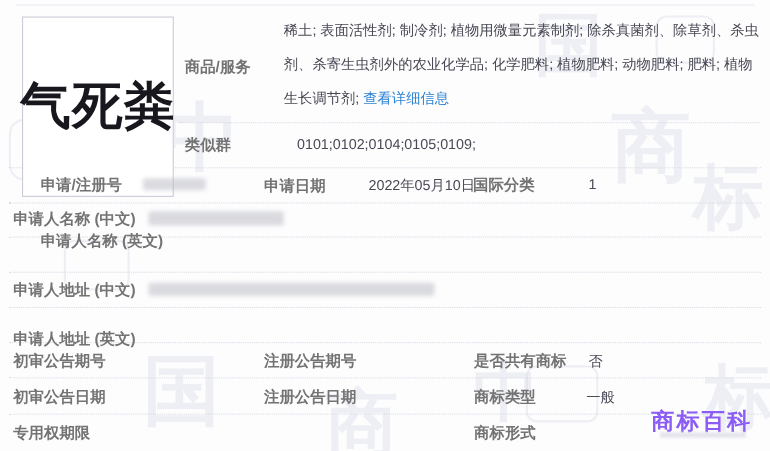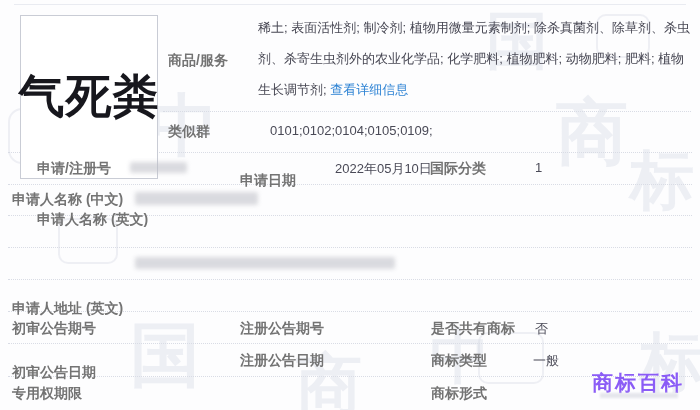--- a/index.html
+++ b/index.html
@@ -107,52 +107,53 @@
 
   <div class="sep" style="left:163px; top:111px; width:528px;"></div>
 
   <div class="label" style="left:168px; top:123px;">类似群</div>
   <div class="value" style="left:270px; top:123px;">0101;0102;0104;0105;0109;</div>
 
   <div class="sep" style="left:8px; top:152px; width:684px;"></div>
 
   <div class="label" style="left:4px; top:160px;margin-left:33px;">申请/注册号</div>
   <div class="blur-bar" style="left:130px; top:162px; width:57px; height:11px;"></div>
-  <div class="label" style="left:240px; top:172px;">申请日期</div>
+  <div class="label" style="left:240px; top:161px;">申请日期</div>
   <div class="value" style="left:335px; top:160px;">2022年05月10日</div>
   <div class="label" style="left:430px; top:160px;">国际分类</div>
   <div class="value" style="left:535px; top:160px;">1</div>
 
   <div class="sep" style="left:8px; top:184px; width:684px;"></div>
 
   <div class="label" style="left:12px; top:191px;">申请人名称 (中文)</div>
   <div class="blur-bar" style="left:135px; top:192px; width:123px; height:13px;"></div>
 
   <div class="sep" style="left:8px; top:215px; width:684px;"></div>
 
   <div class="label" style="left:12px; top:211px;padding-left:25px;">申请人名称 (英文)</div>
 
   <div class="sep" style="left:8px; top:247px; width:684px;"></div>
 
+  <div class="label" style="left:12px; top:255px;">申请人地址 (中文)</div>
   <div class="blur-bar" style="left:135px; top:257px; width:260px; height:12px;"></div>
 
   <div class="sep" style="left:8px; top:279px; width:684px;"></div>
 
   <div class="label" style="left:12px; top:300px;">申请人地址 (英文)</div>
 
   <div class="sep" style="left:8px; top:311px; width:684px;"></div>
 
   <div class="label" style="left:12px; top:320px;">初审公告期号</div>
   <div class="label" style="left:240px; top:320px;">注册公告期号</div>
   <div class="label" style="left:431px; top:320px;">是否共有商标</div>
   <div class="value" style="left:535px; top:320px;">否</div>
 
   <div class="sep" style="left:8px; top:343px; width:684px;"></div>
 
-  <div class="label" style="left:12px; top:364px;">初审公告日期</div>
+  <div class="label" style="left:12px; top:352px;">初审公告日期</div>
   <div class="label" style="left:240px; top:352px;">注册公告日期</div>
   <div class="label" style="left:431px; top:352px;">商标类型</div>
   <div class="value" style="left:533px; top:352px;">一般</div>
 
   <div class="sep" style="left:8px; top:376px; width:684px;"></div>
 
   <div class="label" style="left:12px; top:385px;">专用权期限</div>
   <div class="label" style="left:431px; top:385px;">商标形式</div>
 
   <div class="site-wm">商标百科</div>

